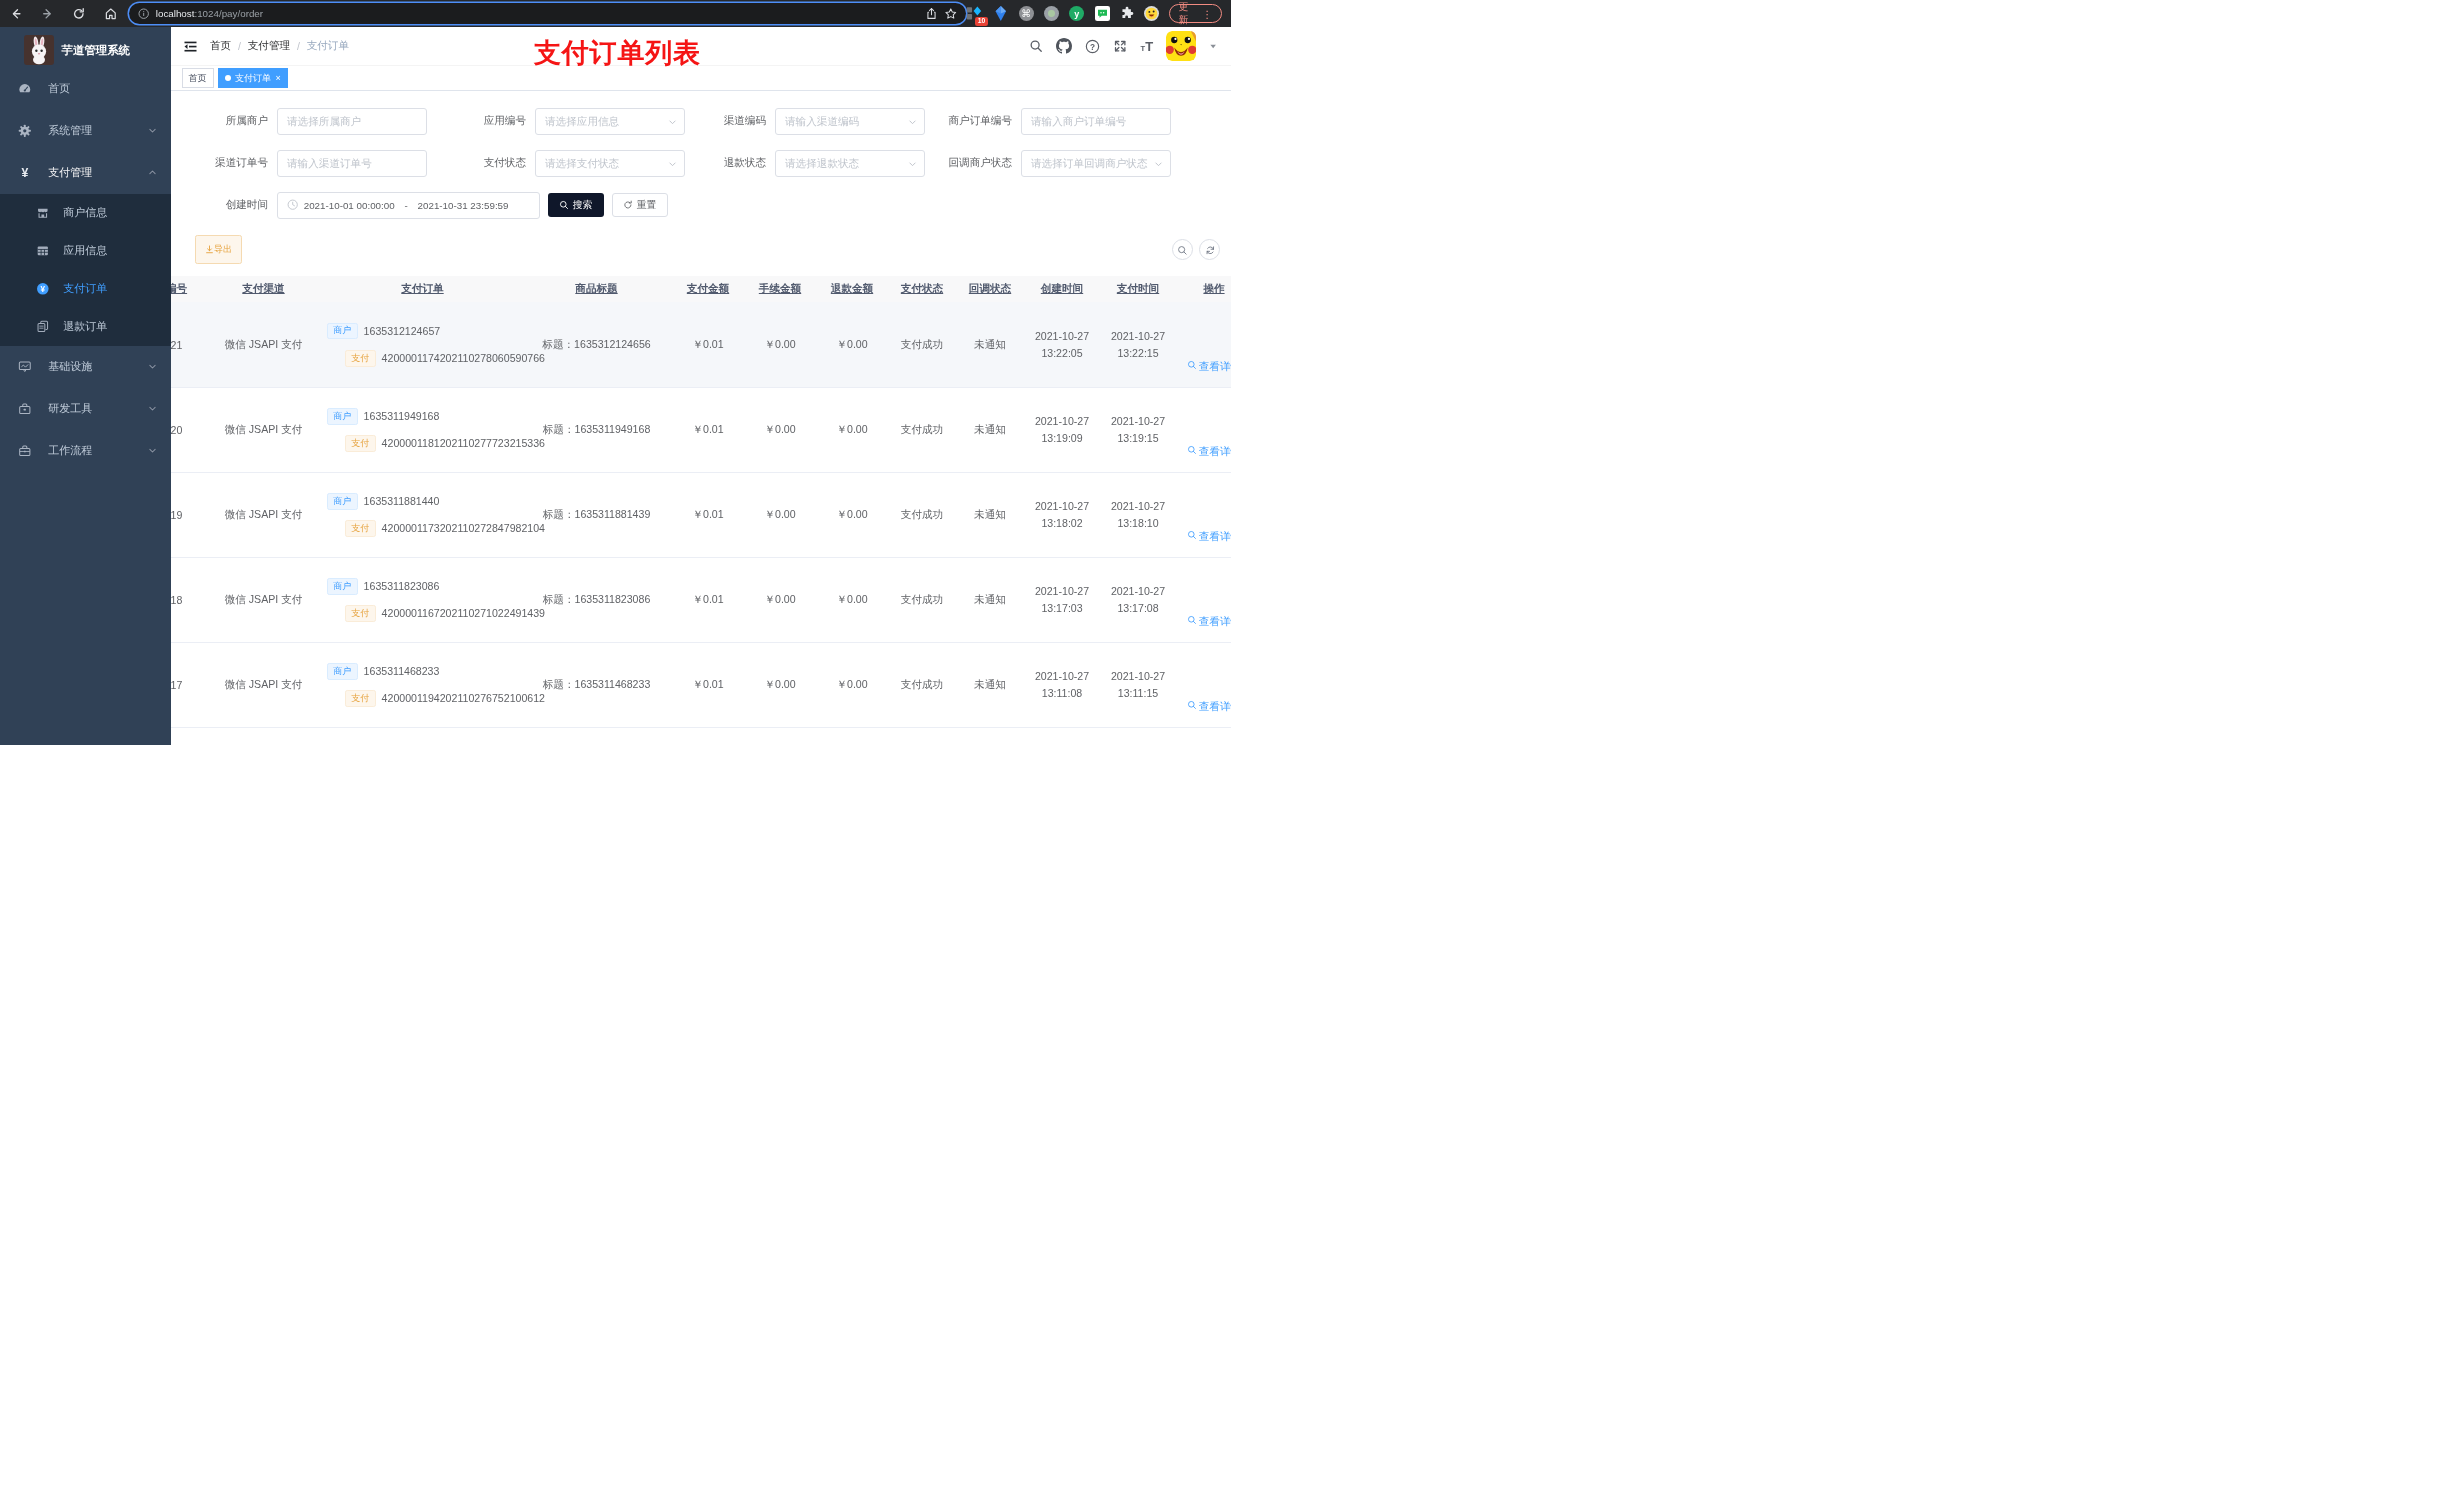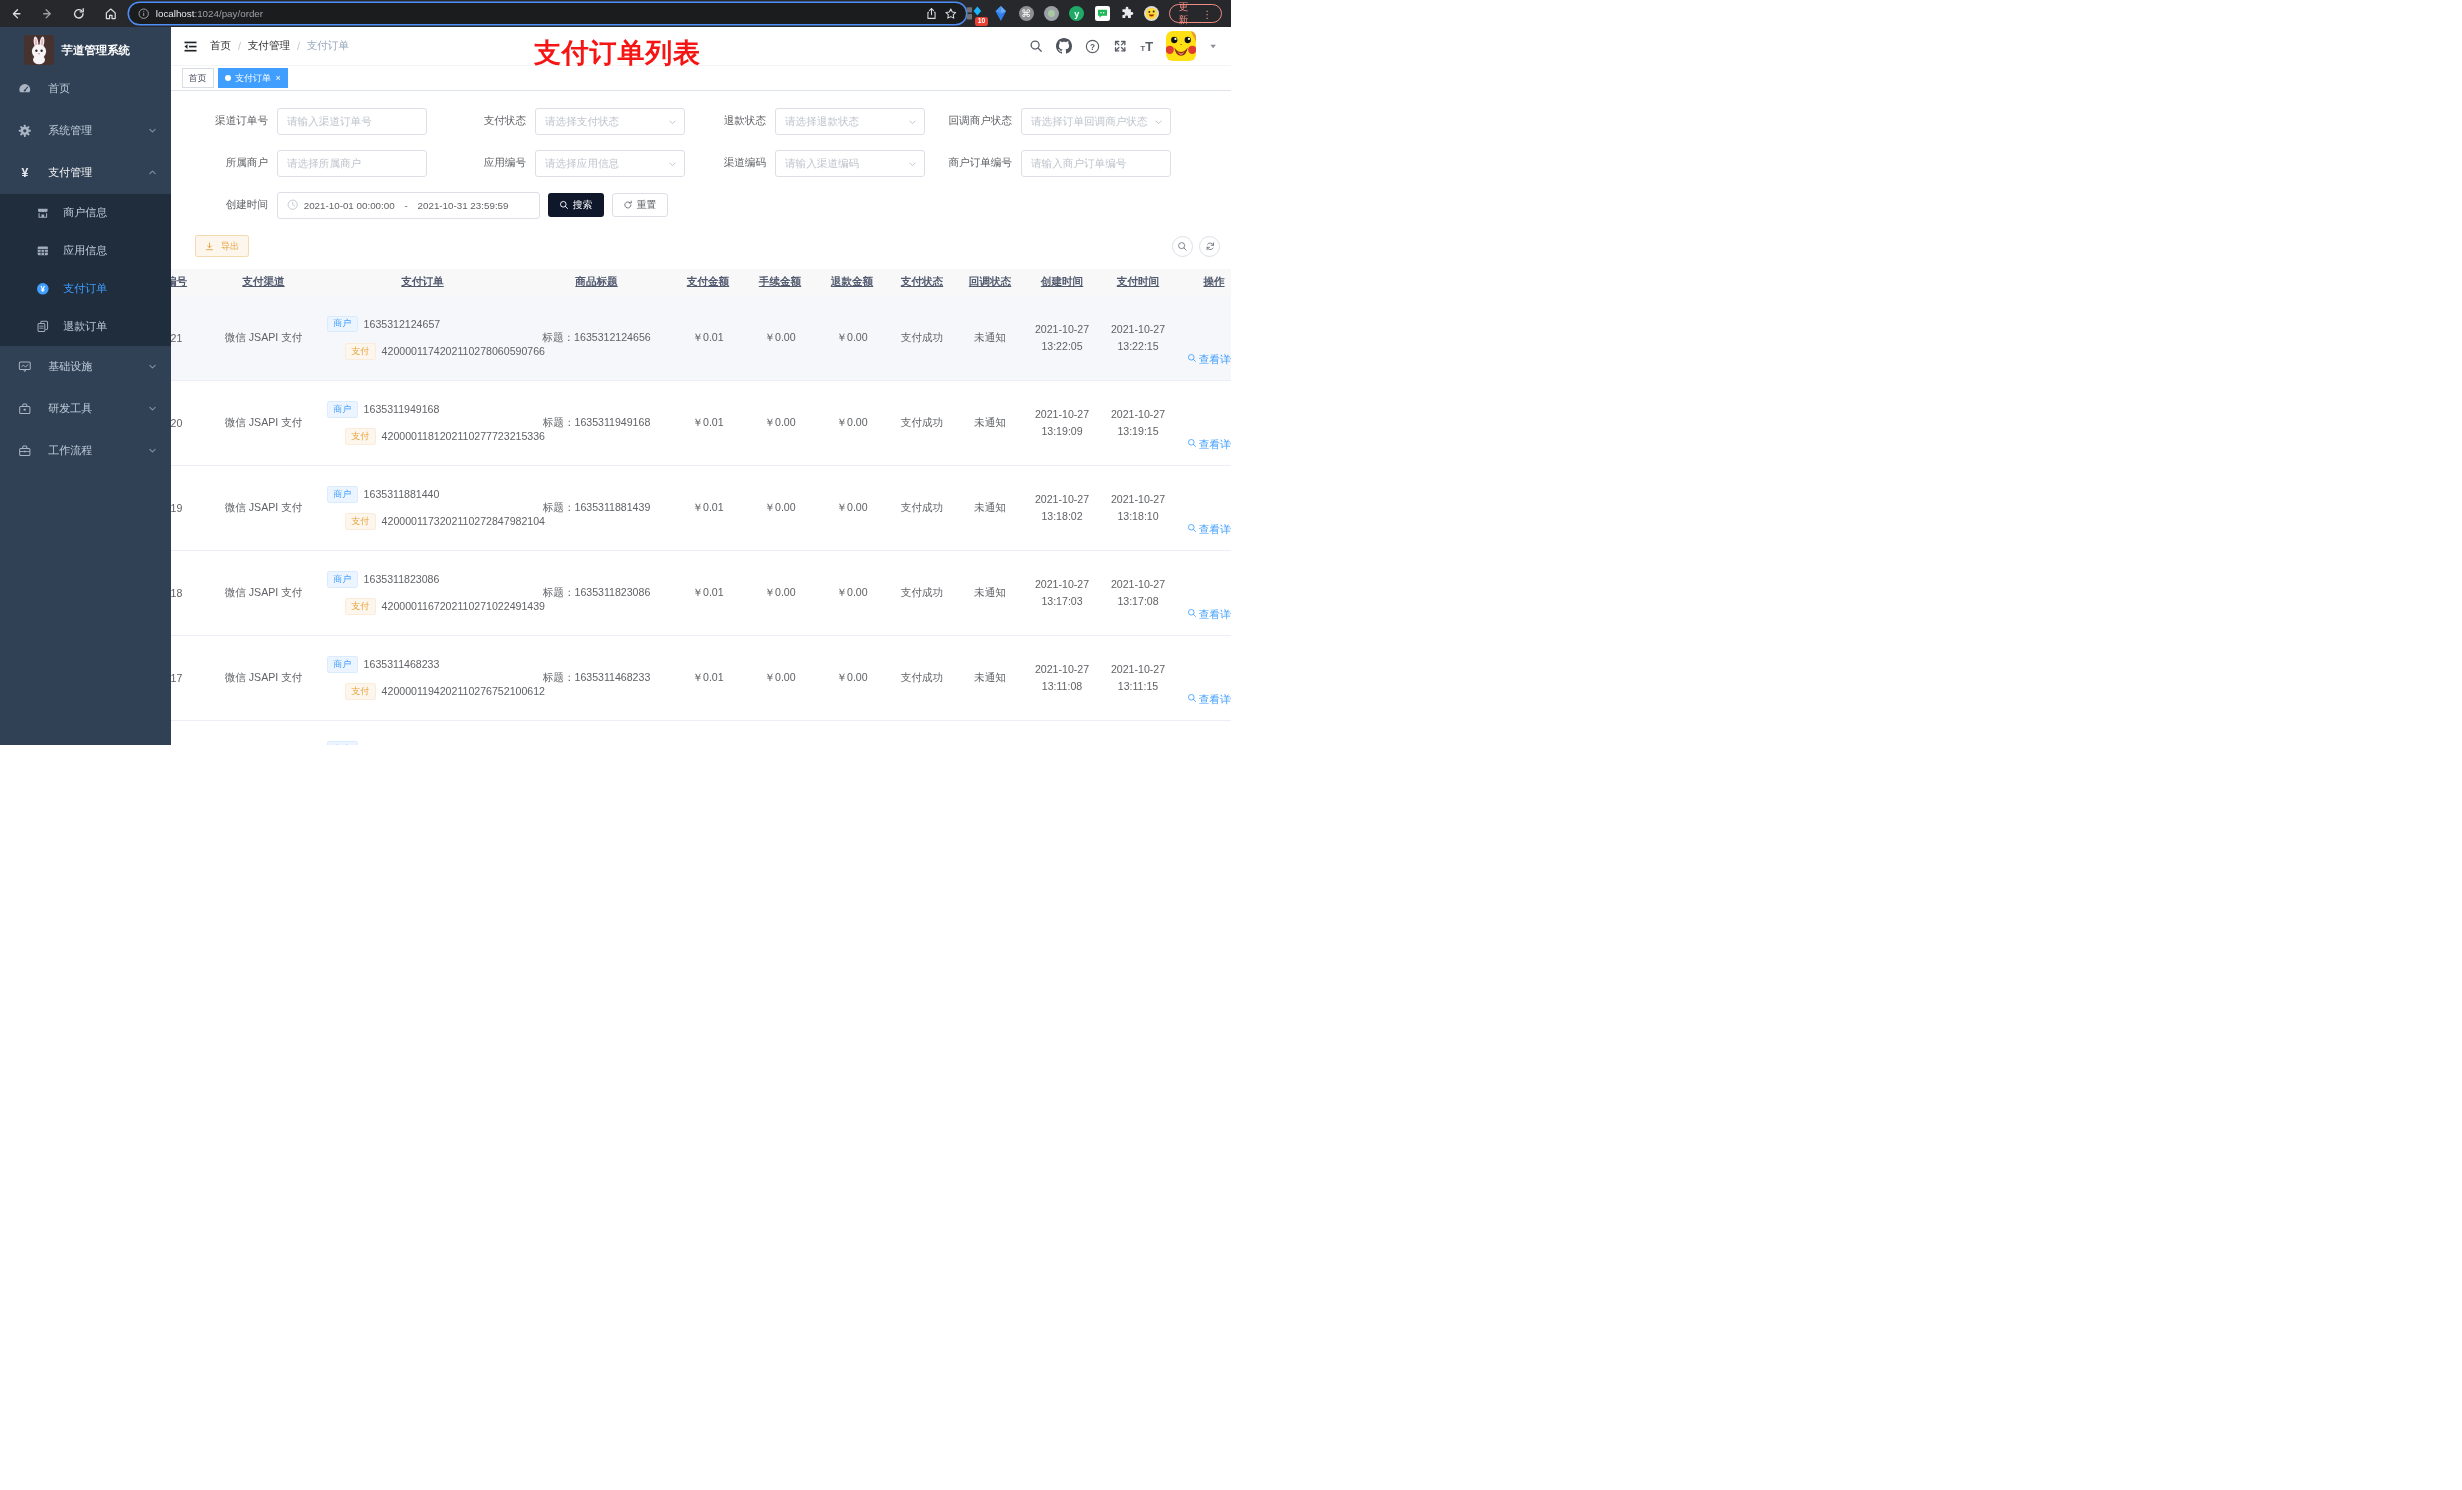--- a/index.html
+++ b/index.html
@@ -80,21 +80,21 @@
   .ctl .chev-dn { position:absolute; right:6.8px; top:9px; }
   .date-ctl { width:263px; gap:5.3px; }
   .date-ctl .dval { font-size:9.8px; color:#606266; white-space:nowrap; }
   .date-ctl .dsep { font-size:9.8px; color:#606266; margin:0 4.5px; }
   .btn { display:flex; align-items:center; gap:3.8px; height:24px; padding:0 10.6px; border-radius:3px; font-size:9.8px; cursor:pointer; border:0.8px solid transparent; }
   .btn-primary { background:#0f172a; color:#fff; margin-left:7.6px; }
   .btn-plain { background:#fff; color:#606266; border-color:#dcdfe6; margin-left:7.6px; }
 
   
   .toolbar { display:flex; align-items:center; margin:16.7px 10.6px 0 24px; }
-  .btn-export { display:flex; align-items:center; gap:7px; height:22px; padding:0 9px; background:#fdf6ec; border:0.8px solid #f5dab1; color:#e6a23c; border-radius:2.3px; font-size:9px; cursor:pointer; }
+  .btn-export { display:flex; align-items:center; gap:0; height:29px; padding:0 9px; background:#fdf6ec; border:0.8px solid #f5dab1; color:#e6a23c; border-radius:2.3px; font-size:9px; cursor:pointer; }
   .tool-circles { margin-left:auto; display:flex; gap:6.8px; }
   .circ-btn { width:21px; height:21px; border-radius:50%; border:0.8px solid #dcdfe6; background:#fff; display:flex; align-items:center; justify-content:center; cursor:pointer; }
 
   
   .table-clip { margin-top:12px; width:1081px; overflow:hidden; }
   table { width:1102px; margin-left:-21px; border-collapse:collapse; table-layout:fixed; }
   col.c0{width:53px} col.c1{width:121px} col.c2{width:197px} col.c3{width:151px}
   col.c4{width:72px} col.c5{width:72px} col.c6{width:72px} col.c7{width:68px}
   col.c8{width:68px} col.c9{width:76px} col.c10{width:76px} col.c11{width:76px}
   thead th { background:#f8f8f9; height:26px; font-size:10.6px; font-weight:bold; color:#515a6e; text-align:center; padding:0 3px; white-space:nowrap;text-decoration:underline; }
@@ -406,20 +406,53 @@
         <span class="dot"></span>
         <span>支付订单</span>
         <span class="close">×</span>
       </div>
     </div>
 
     <div class="content">
 
       <div class="f-row">
         <div class="f-item">
+          <span class="f-label">所属商户</span>
+          <div class="ctl">
+              <input placeholder="请选择所属商户" style="">
+            </div>
+        </div>
+        <div class="f-item">
+          <span class="f-label">应用编号</span>
+          <div class="ctl select">
+              <input readonly="" placeholder="请选择应用信息" style="">
+              <svg class="chev-dn ic" width="9" height="9" viewBox="0 0 12 12">
+                <path d="M2.5 4 6 7.5 9.5 4" stroke="#c0c4cc" stroke-width="1.3" fill="none" stroke-linecap="round" stroke-linejoin="round"></path>
+              </svg>
+            </div>
+        </div>
+        <div class="f-item">
+          <span class="f-label">渠道编码</span>
+          <div class="ctl select">
+              <input readonly="" placeholder="请输入渠道编码" style="">
+              <svg class="chev-dn ic" width="9" height="9" viewBox="0 0 12 12">
+                <path d="M2.5 4 6 7.5 9.5 4" stroke="#c0c4cc" stroke-width="1.3" fill="none" stroke-linecap="round" stroke-linejoin="round"></path>
+              </svg>
+            </div>
+        </div>
+        <div class="f-item">
+          <span class="f-label">商户订单编号</span>
+          <div class="ctl">
+              <input placeholder="请输入商户订单编号" style="">
+            </div>
+        </div>
+      </div>
+
+      <div class="f-row">
+        <div class="f-item">
           <span class="f-label">渠道订单号</span>
           <div class="ctl">
               <input placeholder="请输入渠道订单号" style="">
             </div>
         </div>
         <div class="f-item">
           <span class="f-label">支付状态</span>
           <div class="ctl select">
               <input readonly="" placeholder="请选择支付状态" style="">
               <svg class="chev-dn ic" width="9" height="9" viewBox="0 0 12 12">
@@ -436,53 +469,20 @@
               </svg>
             </div>
         </div>
         <div class="f-item">
           <span class="f-label">回调商户状态</span>
           <div class="ctl select">
               <input readonly="" placeholder="请选择订单回调商户状态" style="">
               <svg class="chev-dn ic" width="9" height="9" viewBox="0 0 12 12">
                 <path d="M2.5 4 6 7.5 9.5 4" stroke="#c0c4cc" stroke-width="1.3" fill="none" stroke-linecap="round" stroke-linejoin="round"></path>
               </svg>
-            </div>
-        </div>
-      </div>
-
-      <div class="f-row">
-        <div class="f-item">
-          <span class="f-label">所属商户</span>
-          <div class="ctl">
-              <input placeholder="请选择所属商户" style="">
-            </div>
-        </div>
-        <div class="f-item">
-          <span class="f-label">应用编号</span>
-          <div class="ctl select">
-              <input readonly="" placeholder="请选择应用信息" style="">
-              <svg class="chev-dn ic" width="9" height="9" viewBox="0 0 12 12">
-                <path d="M2.5 4 6 7.5 9.5 4" stroke="#c0c4cc" stroke-width="1.3" fill="none" stroke-linecap="round" stroke-linejoin="round"></path>
-              </svg>
-            </div>
-        </div>
-        <div class="f-item">
-          <span class="f-label">渠道编码</span>
-          <div class="ctl select">
-              <input readonly="" placeholder="请输入渠道编码" style="">
-              <svg class="chev-dn ic" width="9" height="9" viewBox="0 0 12 12">
-                <path d="M2.5 4 6 7.5 9.5 4" stroke="#c0c4cc" stroke-width="1.3" fill="none" stroke-linecap="round" stroke-linejoin="round"></path>
-              </svg>
-            </div>
-        </div>
-        <div class="f-item">
-          <span class="f-label">商户订单编号</span>
-          <div class="ctl">
-              <input placeholder="请输入商户订单编号" style="">
             </div>
         </div>
       </div>
 
       <div class="f-row">
         <div class="f-item">
           <span class="f-label">创建时间</span>
           <div class="ctl date-ctl">
             <svg class="ic" width="11.4" height="11.4" viewBox="0 0 16 16">
                 <circle cx="8" cy="8" r="6.5" stroke="#c0c4cc" stroke-width="1.3" fill="none"></circle>

